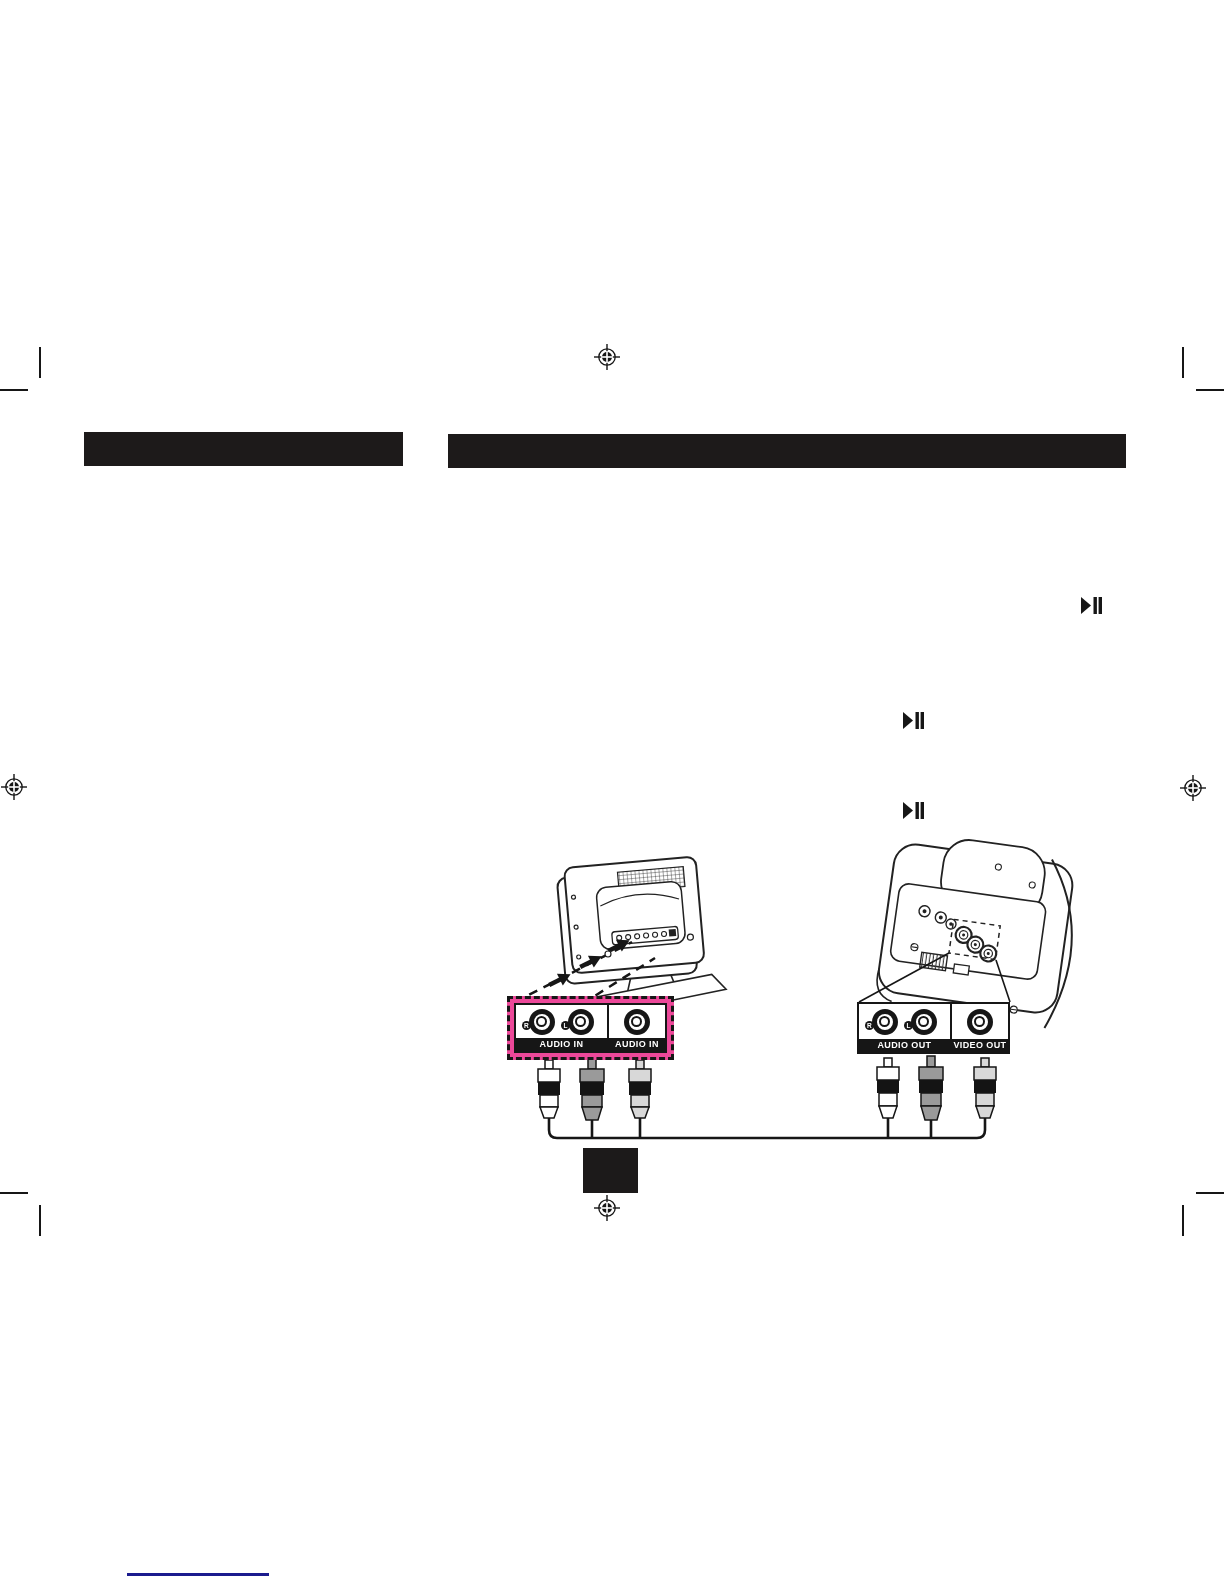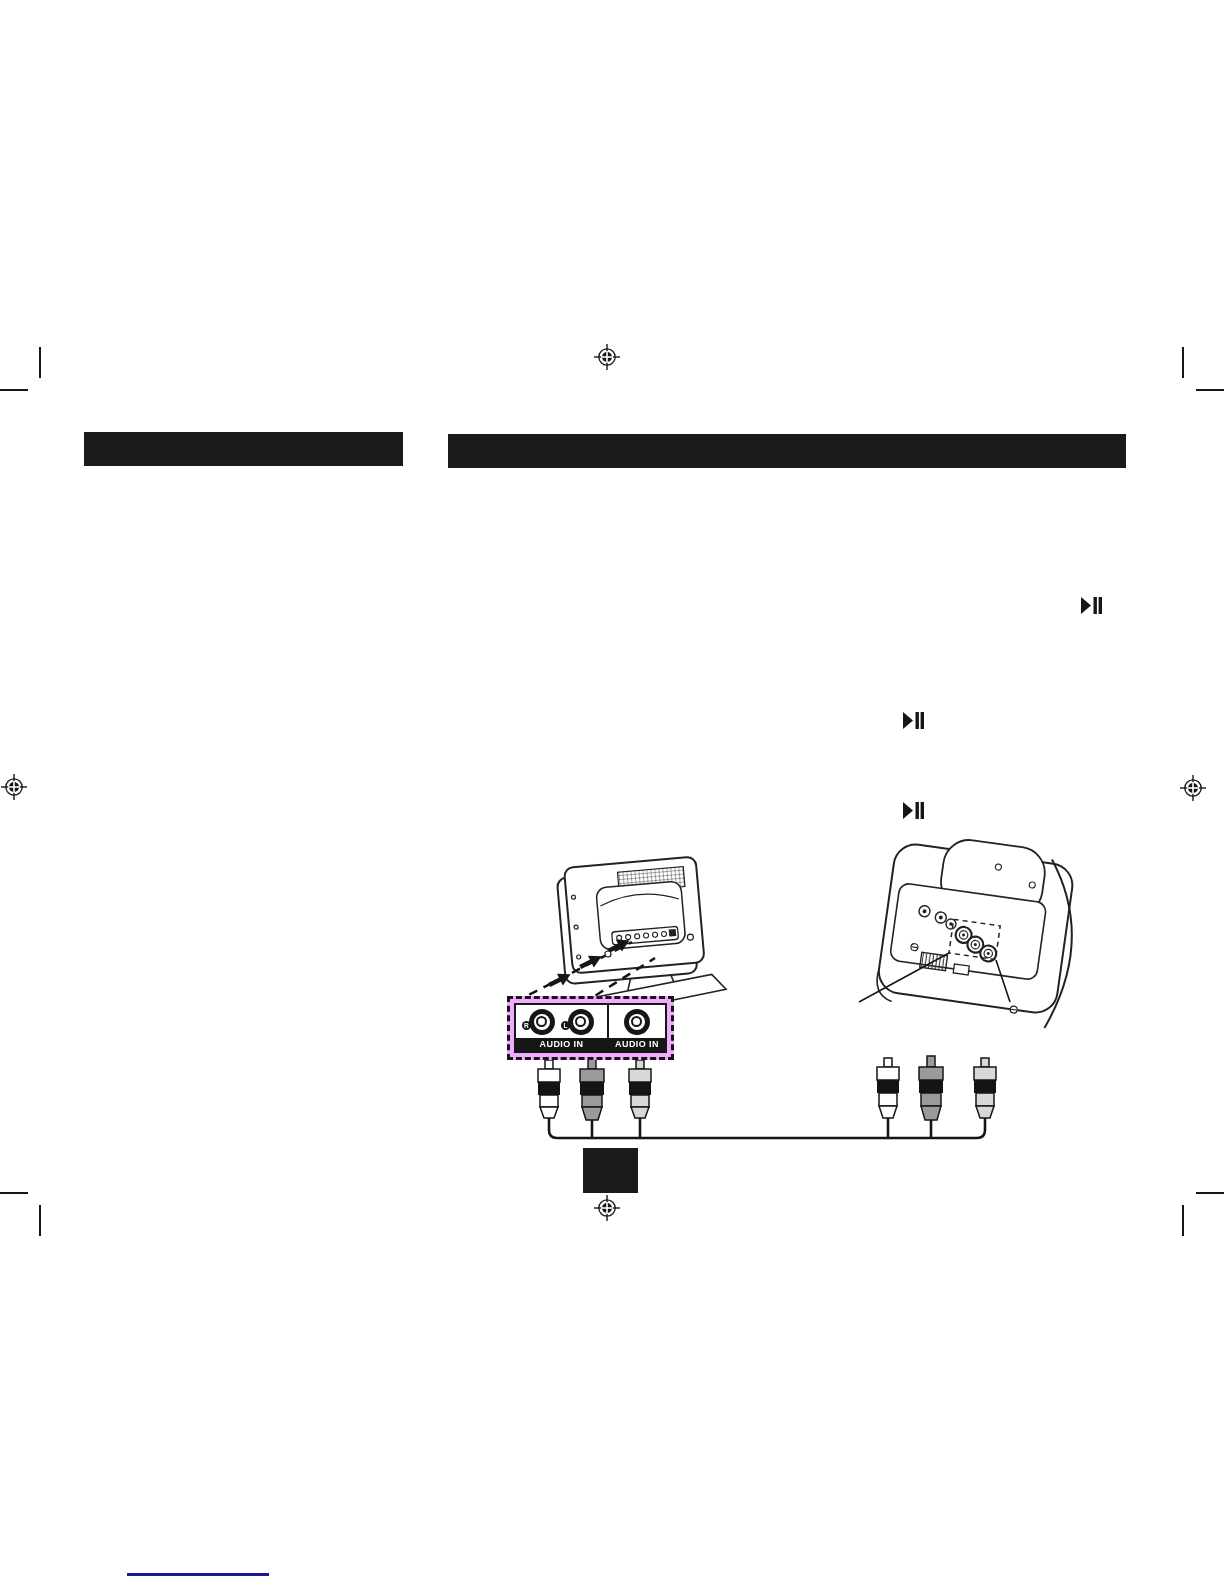--- a/index.html
+++ b/index.html
@@ -15,21 +15,21 @@
   
   .hbar{position:absolute;height:34px;background:#1d1a1a;}
 
   
   .ppicon{position:absolute;width:22px;height:17px;}
 
   
   #diagram{position:absolute;left:440px;top:830px;width:690px;height:390px;}
 
   
-  .av-panel{position:absolute;box-sizing:border-box;background:#f0abfc;}
+  .av-panel{position:absolute;box-sizing:border-box;background:#ec4899;}
   #tv-panel{left:507px;top:996px;width:167px;height:64px;border:3.5px dashed #161616;padding:4px;}
   #out-panel{left:857px;top:1002px;width:153px;height:52px;border:2.5px solid #161616;}
   .av-inner{width:100%;height:100%;border:2px solid #161616;display:flex;box-sizing:border-box;background:#fff;}
   #out-panel .av-inner{border:none;}
   .av-cell{position:relative;display:flex;flex-direction:column;min-width:0;}
   .av-cell.audio{flex:1.62;border-right:2px solid #161616;}
   .av-cell.video{flex:1;}
   .jackrow{flex:1;display:flex;align-items:center;justify-content:space-evenly;}
   .av-label{height:13px;background:#161616;color:#fff;font-size:9px;font-weight:bold;
             text-align:center;line-height:13px;letter-spacing:.4px;white-space:nowrap;overflow:hidden;}
@@ -288,18 +288,39 @@
       </div>
       <div class="av-cell video">
         <div class="jackrow">
           <div class="jack"></div>
         </div>
         <div class="av-label">AUDIO IN</div>
       </div>
     </div>
   </div>
 
+  <div id="out-panel" class="av-panel">
+    <div class="av-inner">
+      <div class="av-cell audio">
+        <div class="jackrow">
+          <div class="jack">
+            <span class="chan">R</span>
+          </div>
+          <div class="jack">
+            <span class="chan">L</span>
+          </div>
+        </div>
+        <div class="av-label">AUDIO OUT</div>
+      </div>
+      <div class="av-cell video">
+        <div class="jackrow">
+          <div class="jack"></div>
+        </div>
+        <div class="av-label">VIDEO OUT</div>
+      </div>
+    </div>
+  </div>
 
   <div class="redacted"></div>
 
   <div class="footer-line"></div>
 
 </div>
 
 </body></html>

